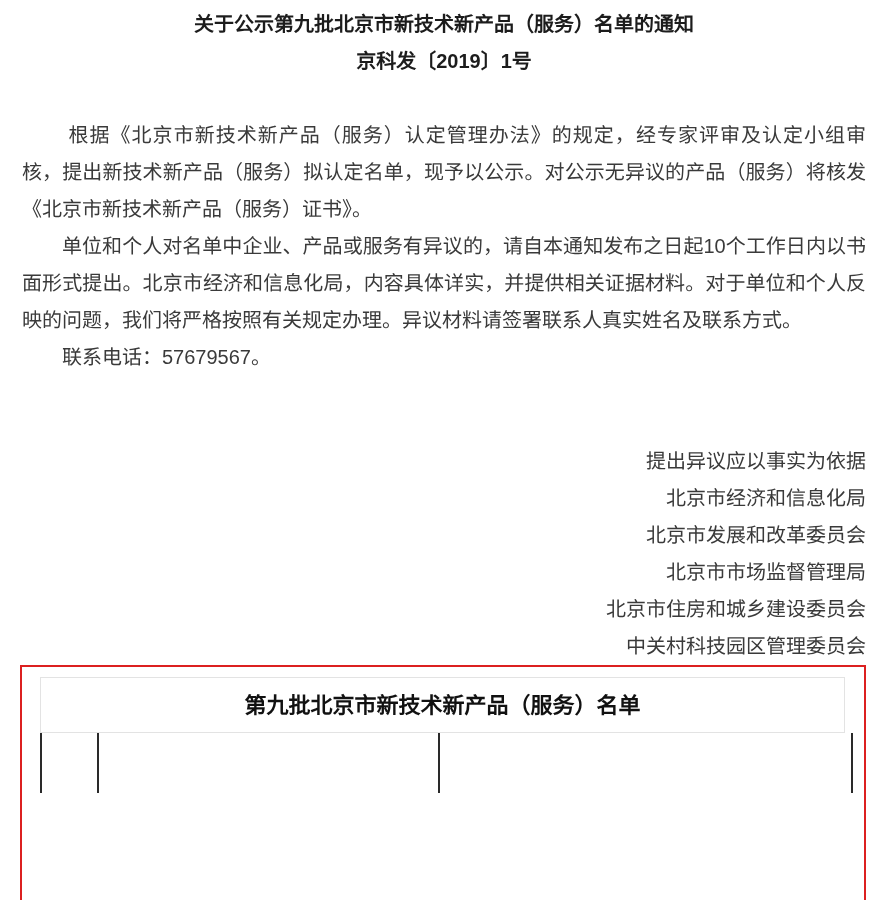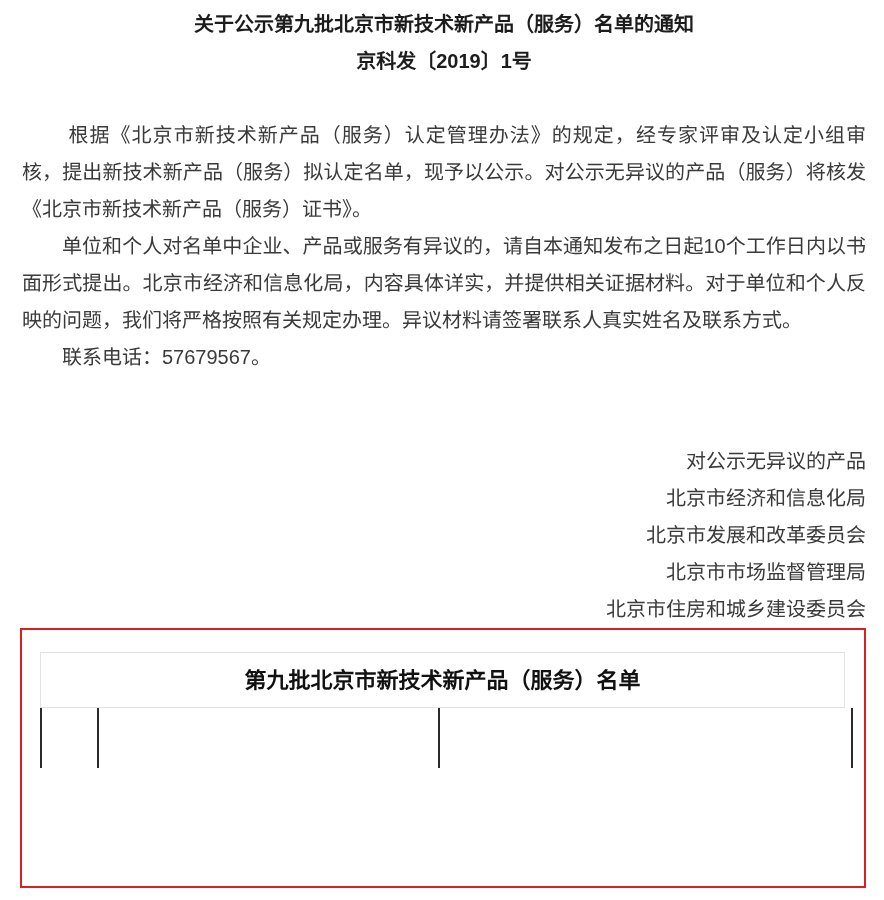--- a/index.html
+++ b/index.html
@@ -49,21 +49,20 @@
     box-sizing: border-box;
     width: 805px;
     height: 56px;
     border: 1px solid #e3e3e3;
     display: flex;
     align-items: center;
     justify-content: center;
     font-size: 22px;
     font-weight: bold;
     color: #111111;
-    margin-top: 12px;
   }
   .pub-table {
     width: 805px;
     border-collapse: collapse;
     table-layout: fixed;
   }
   .pub-table td {
     height: 60px;
     padding: 0;
     border-left: 2px solid #2a2a2a;
@@ -89,25 +88,26 @@
   <p class="para">&nbsp;根据《北京市新技术新产品（服务）认定管理办法》的规定，经专家评审及认定小组审核，提出新技术新产品（服务）拟认定名单，现予以公示。对公示无异议的产品（服务）将核发《北京市新技术新产品（服务）证书》。</p>
   <p class="para">单位和个人对名单中企业、产品或服务有异议的，请自本通知发布之日起10个工作日内以书面形式提出。北京市经济和信息化局，内容具体详实，并提供相关证据材料。对于单位和个人反映的问题，我们将严格按照有关规定办理。异议材料请签署联系人真实姓名及联系方式。</p>
   <p class="para">联系电话：57679567。</p>
 
   <div class="spacer-37"></div>
 
 
   <div class="spacer-30"></div>
 
   <div>
-    <p class="sig-line">对公示无异议的产品</p>
+    <p class="sig-line">提出异议应以事实为依据</p>
     <p class="sig-line">北京市经济和信息化局</p>
     <p class="sig-line">北京市发展和改革委员会</p>
     <p class="sig-line">北京市市场监督管理局</p>
     <p class="sig-line">北京市住房和城乡建设委员会</p>
+    <p class="sig-line">中关村科技园区管理委员会</p>
   </div>
 
   <div class="announce-frame">
     <div class="table-title-cell">第九批北京市新技术新产品（服务）名单</div>
     <table class="pub-table">
       <tbody>
         <tr>
           <td class="col-no"></td>
           <td class="col-mid"></td>
           <td class="col-end"></td>

